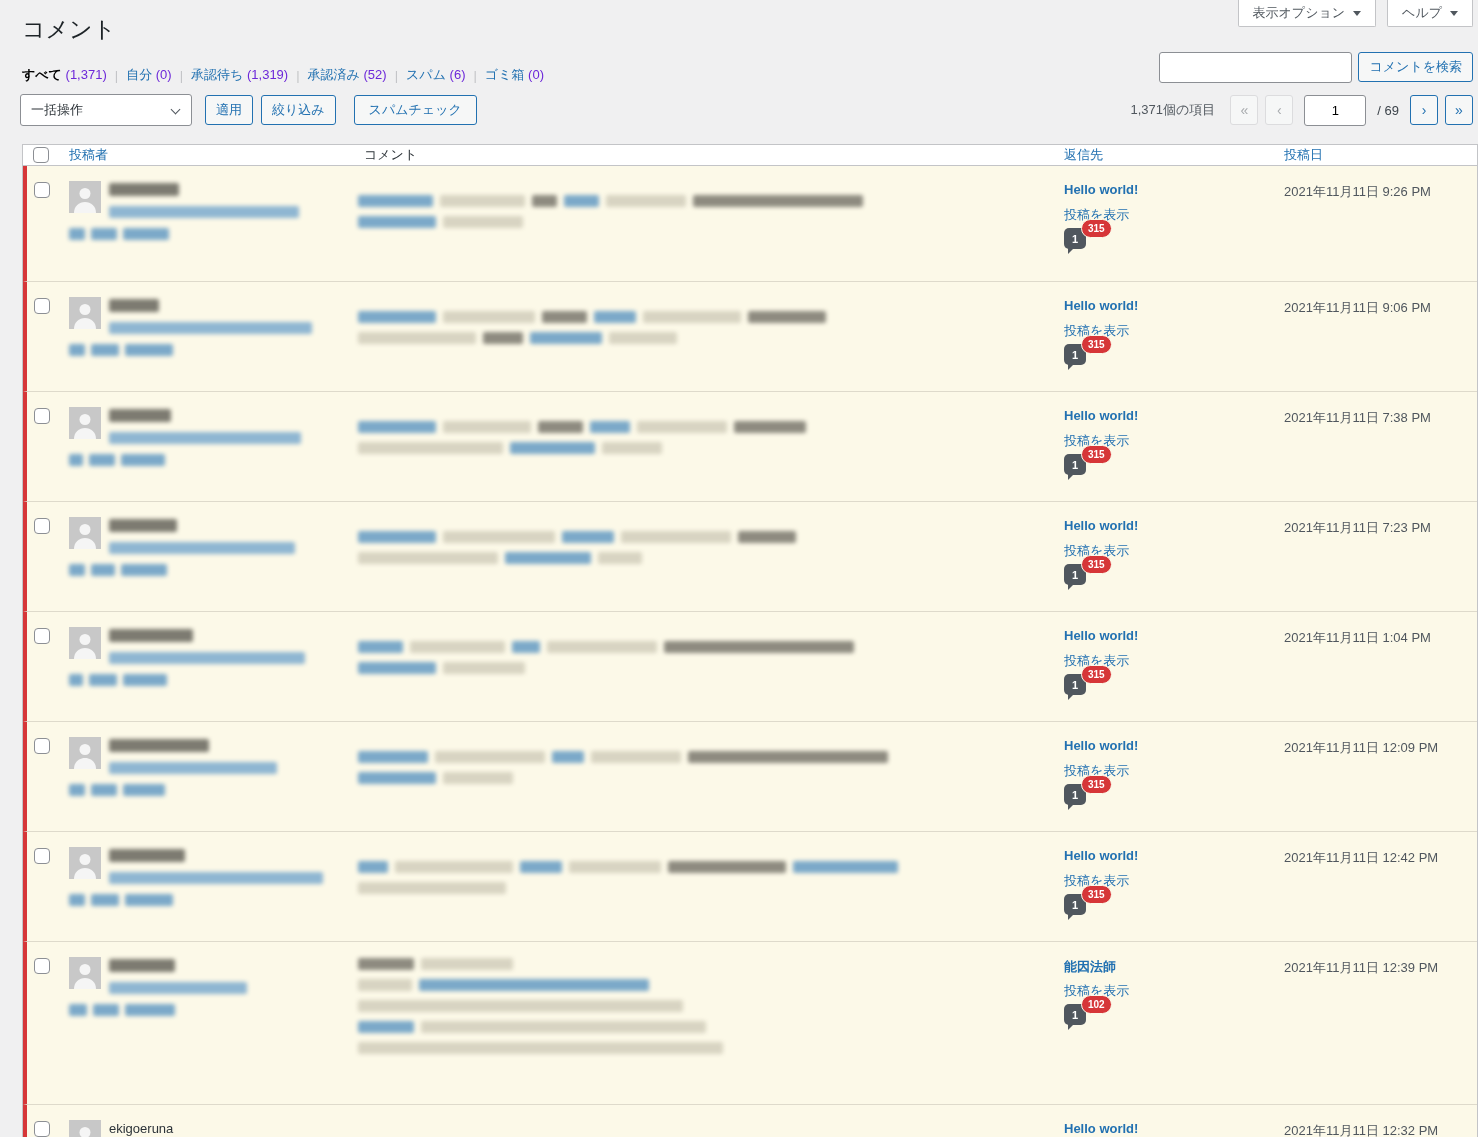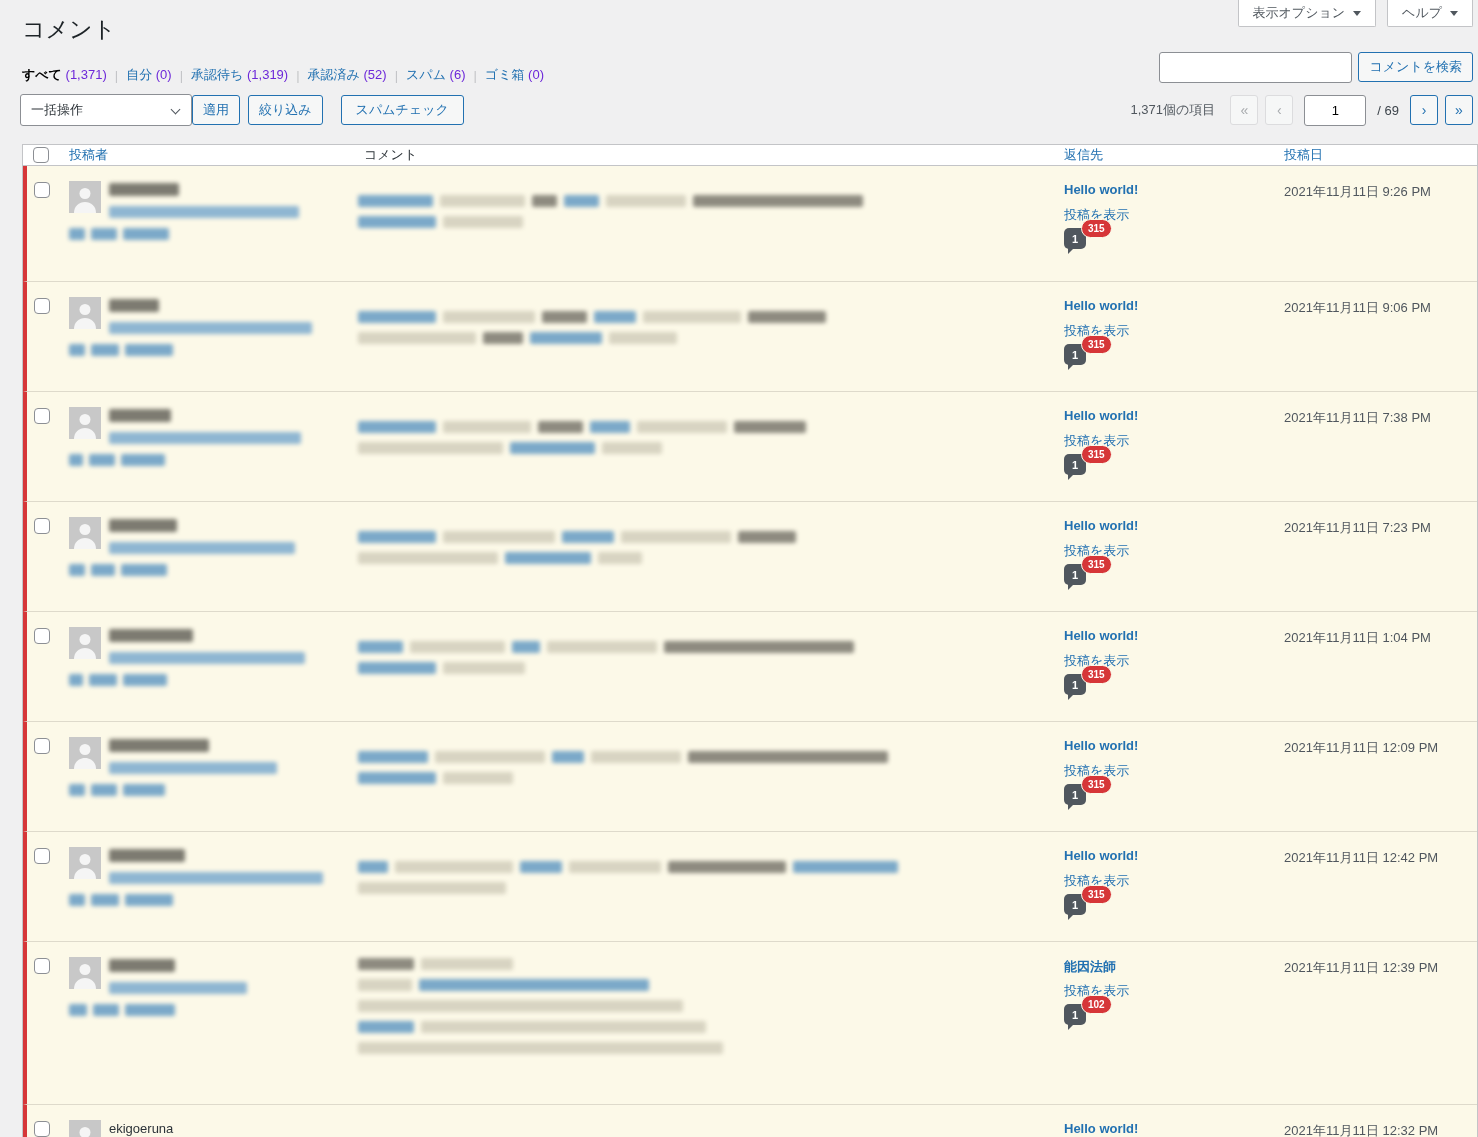--- a/index.html
+++ b/index.html
@@ -41,21 +41,21 @@
   .fake-select {
     height:32px; min-width:172px; background:#fff; border:1px solid #8c8f94; border-radius:3px;
     display:inline-flex; align-items:center; padding:0 20px 0 10px; position:relative;
     color:#2c3338; cursor:pointer;
   }
   .fake-select .chev {
     position:absolute; right:12px; top:11px; width:7px; height:7px;
     border-right:1.5px solid #50575e; border-bottom:1.5px solid #50575e; transform:rotate(45deg);
   }
   .fake-select.type { min-width:219px; margin-left:24px; }
-  .btn-apply { }
+  .btn-apply { margin-left:13px; }
   .btn-filter { margin-left:8px; }
   .btn-spam { margin-left:18px; padding:0 14px; }
   .tablenav-pages { margin-left:auto; display:flex; align-items:center; gap:7px; }
   .displaying-num { color:#50575e; margin-right:8px; }
   .page-btn {
     width:28px; height:30px; border-radius:3px; display:inline-flex; align-items:center;
     justify-content:center; font-size:14px; cursor:default;
   }
   .page-btn.disabled { background:#f6f7f7; border:1px solid #dcdcde; color:#a7aaad; }
   .page-btn.enabled { background:#f6f7f7; border:1px solid #2271b1; color:#2271b1; cursor:pointer; }

